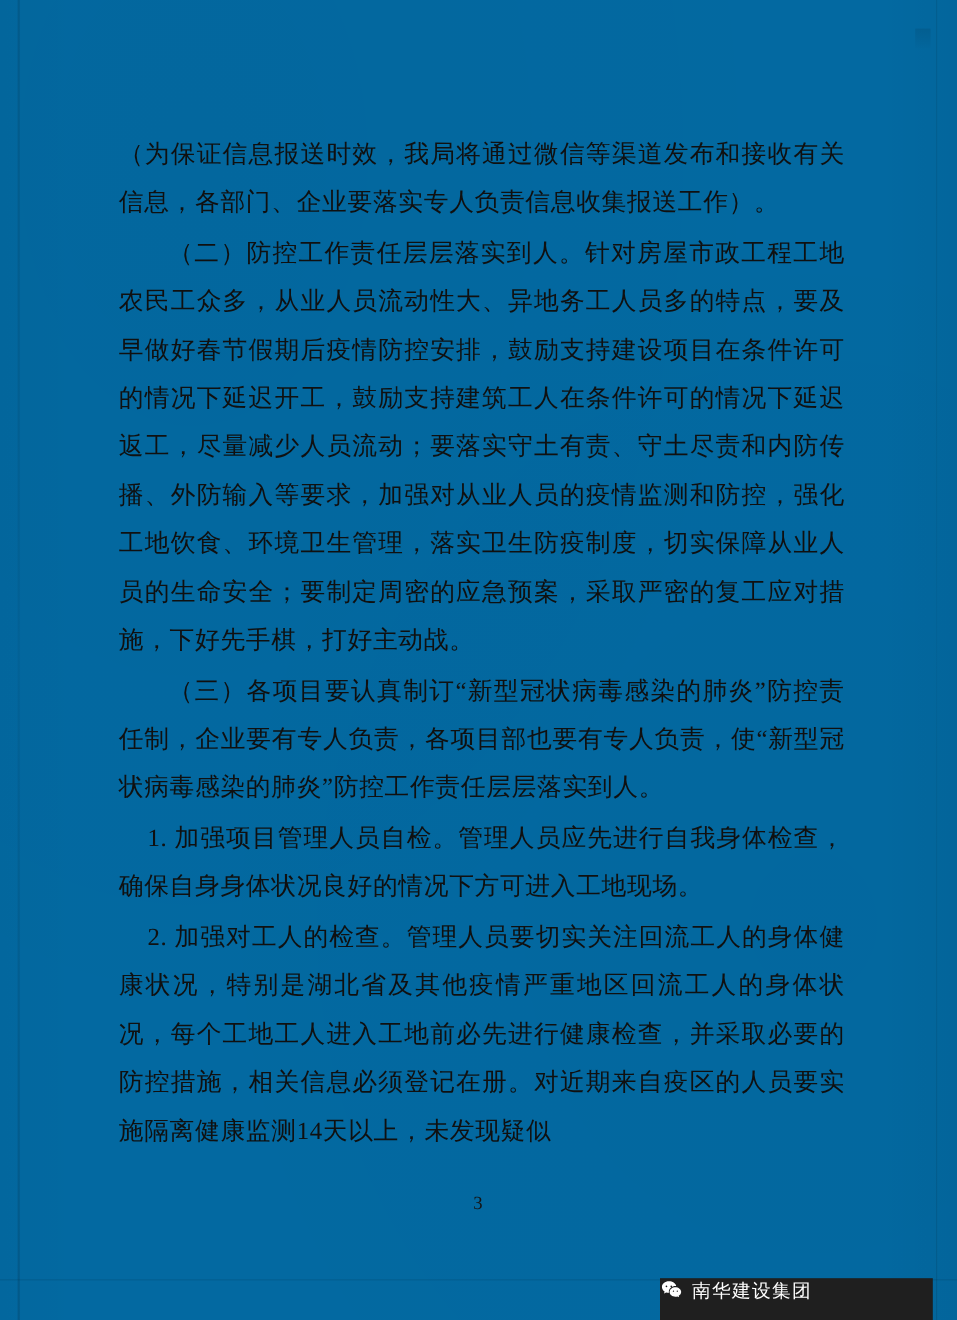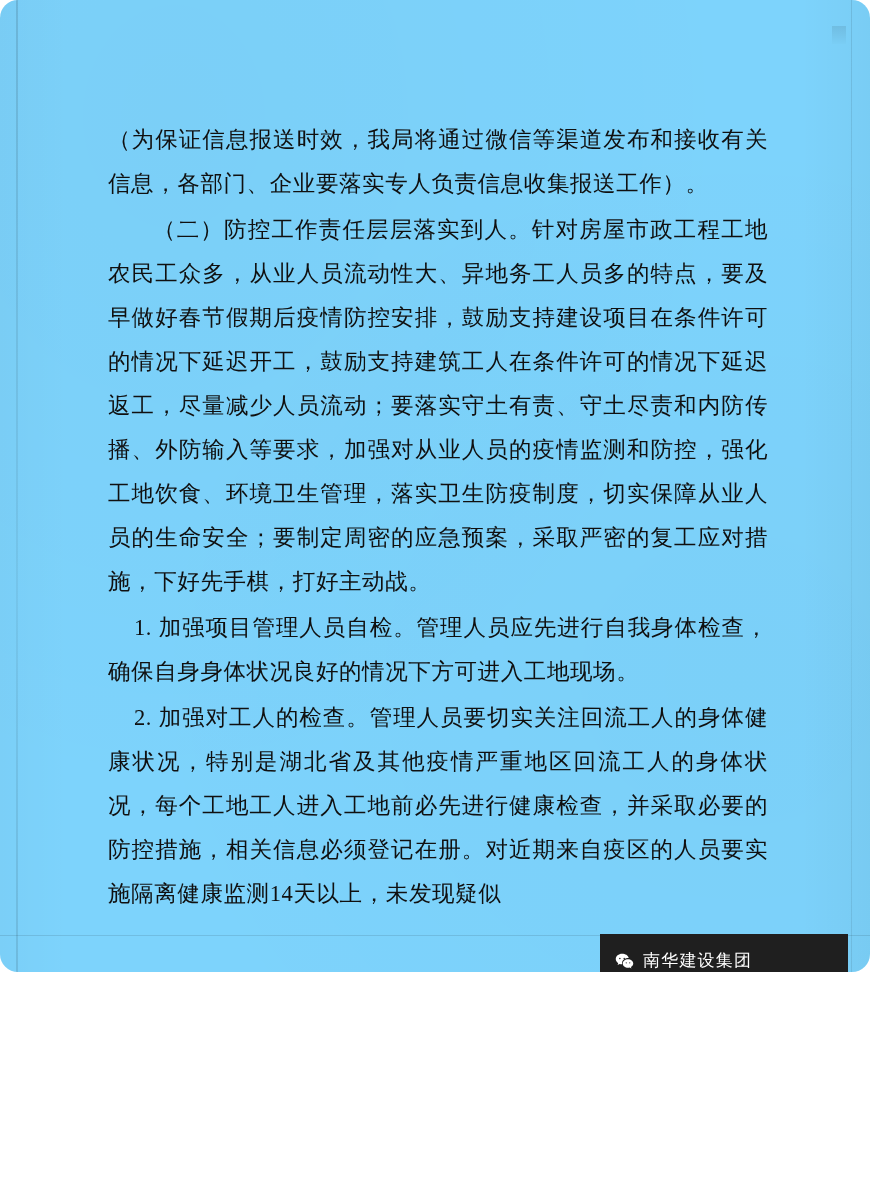--- a/index.html
+++ b/index.html
@@ -6,24 +6,23 @@
     margin: 0;
     padding: 0;
     background: #ffffff;
   }
   body {
     font-family: "Liberation Serif", serif;
   }
   .page {
     position: relative;
     width: 870px;
-    height: 972px;
-    background: #7dd3fc;
+    height: 1200px;
+    background: #0369a1;
     overflow: hidden;
-    border-radius: 18px;
   }
   
   .page::before {
     content: "";
     position: absolute;
     inset: 0;
     background:
       radial-gradient(ellipse at 20% 12%, rgba(0,0,0,0.018), rgba(0,0,0,0) 60%),
       radial-gradient(ellipse at 85% 70%, rgba(0,0,0,0.016), rgba(0,0,0,0) 62%),
       linear-gradient(90deg, rgba(0,0,0,0.02) 0%, rgba(0,0,0,0) 8%, rgba(0,0,0,0) 92%, rgba(0,0,0,0.03) 100%);
@@ -86,23 +85,22 @@
     letter-spacing: 1px;
   }
   .footer-badge {
     position: absolute;
     right: 22px;
     bottom: 0px;
     width: 248px;
     height: 38px;
     background: #1f1f1f;
     display: flex;
-    align-items: flex-end;
+    align-items: flex-start;
     gap: 8px;
-    padding-left: 14px;
     box-sizing: border-box;
   }
   .wechat-icon {
     width: 21px;
     height: 21px;
     flex: 0 0 auto;
   }
   .footer-badge-label {
     color: #ffffff;
     font-size: 17px;
@@ -125,20 +123,21 @@
 <div class="page">
 
   <div class="edge-left"></div>
   <div class="edge-right"></div>
   <div class="edge-bottom"></div>
   <div class="corner-mark"></div>
 
   <div class="body-text">
     <p class="para">（为保证信息报送时效，我局将通过微信等渠道发布和接收有关信息，各部门、企业要落实专人负责信息收集报送工作）。</p>
     <p class="para indent">（二）防控工作责任层层落实到人。针对房屋市政工程工地农民工众多，从业人员流动性大、异地务工人员多的特点，要及早做好春节假期后疫情防控安排，鼓励支持建设项目在条件许可的情况下延迟开工，鼓励支持建筑工人在条件许可的情况下延迟返工，尽量减少人员流动；要落实守土有责、守土尽责和内防传播、外防输入等要求，加强对从业人员的疫情监测和防控，强化工地饮食、环境卫生管理，落实卫生防疫制度，切实保障从业人员的生命安全；要制定周密的应急预案，采取严密的复工应对措施，下好先手棋，打好主动战。</p>
+    <p class="para indent">（三）各项目要认真制订“新型冠状病毒感染的肺炎”防控责任制，企业要有专人负责，各项目部也要有专人负责，使“新型冠状病毒感染的肺炎”防控工作责任层层落实到人。</p>
     <p class="para indent-half">1. 加强项目管理人员自检。管理人员应先进行自我身体检查，确保自身身体状况良好的情况下方可进入工地现场。</p>
     <p class="para indent-half">2. 加强对工人的检查。管理人员要切实关注回流工人的身体健康状况，特别是湖北省及其他疫情严重地区回流工人的身体状况，每个工地工人进入工地前必先进行健康检查，并采取必要的防控措施，相关信息必须登记在册。对近期来自疫区的人员要实施隔离健康监测14天以上，未发现疑似</p>
   </div>
 
   <div class="page-number">3</div>
 
   <div class="footer-badge">
     <span class="wechat-icon">
       <svg viewBox="0 0 24 24" width="21" height="21" xmlns="http://www.w3.org/2000/svg">
         <path fill="#ffffff" d="M9.2 3.2C5.2 3.2 2 5.9 2 9.2c0 1.9 1.1 3.6 2.8 4.7l-.7 2.1 2.4-1.2c.8.2 1.6.3 2.4.3h.5c-.1-.4-.2-.9-.2-1.3 0-3.2 3.1-5.8 7-5.8h.6C16.2 5 13 3.2 9.2 3.2zM6.7 7.6c.5 0 .9.4.9.9s-.4.9-.9.9-.9-.4-.9-.9.4-.9.9-.9zm5 0c.5 0 .9.4.9.9s-.4.9-.9.9-.9-.4-.9-.9.4-.9.9-.9z"></path>

